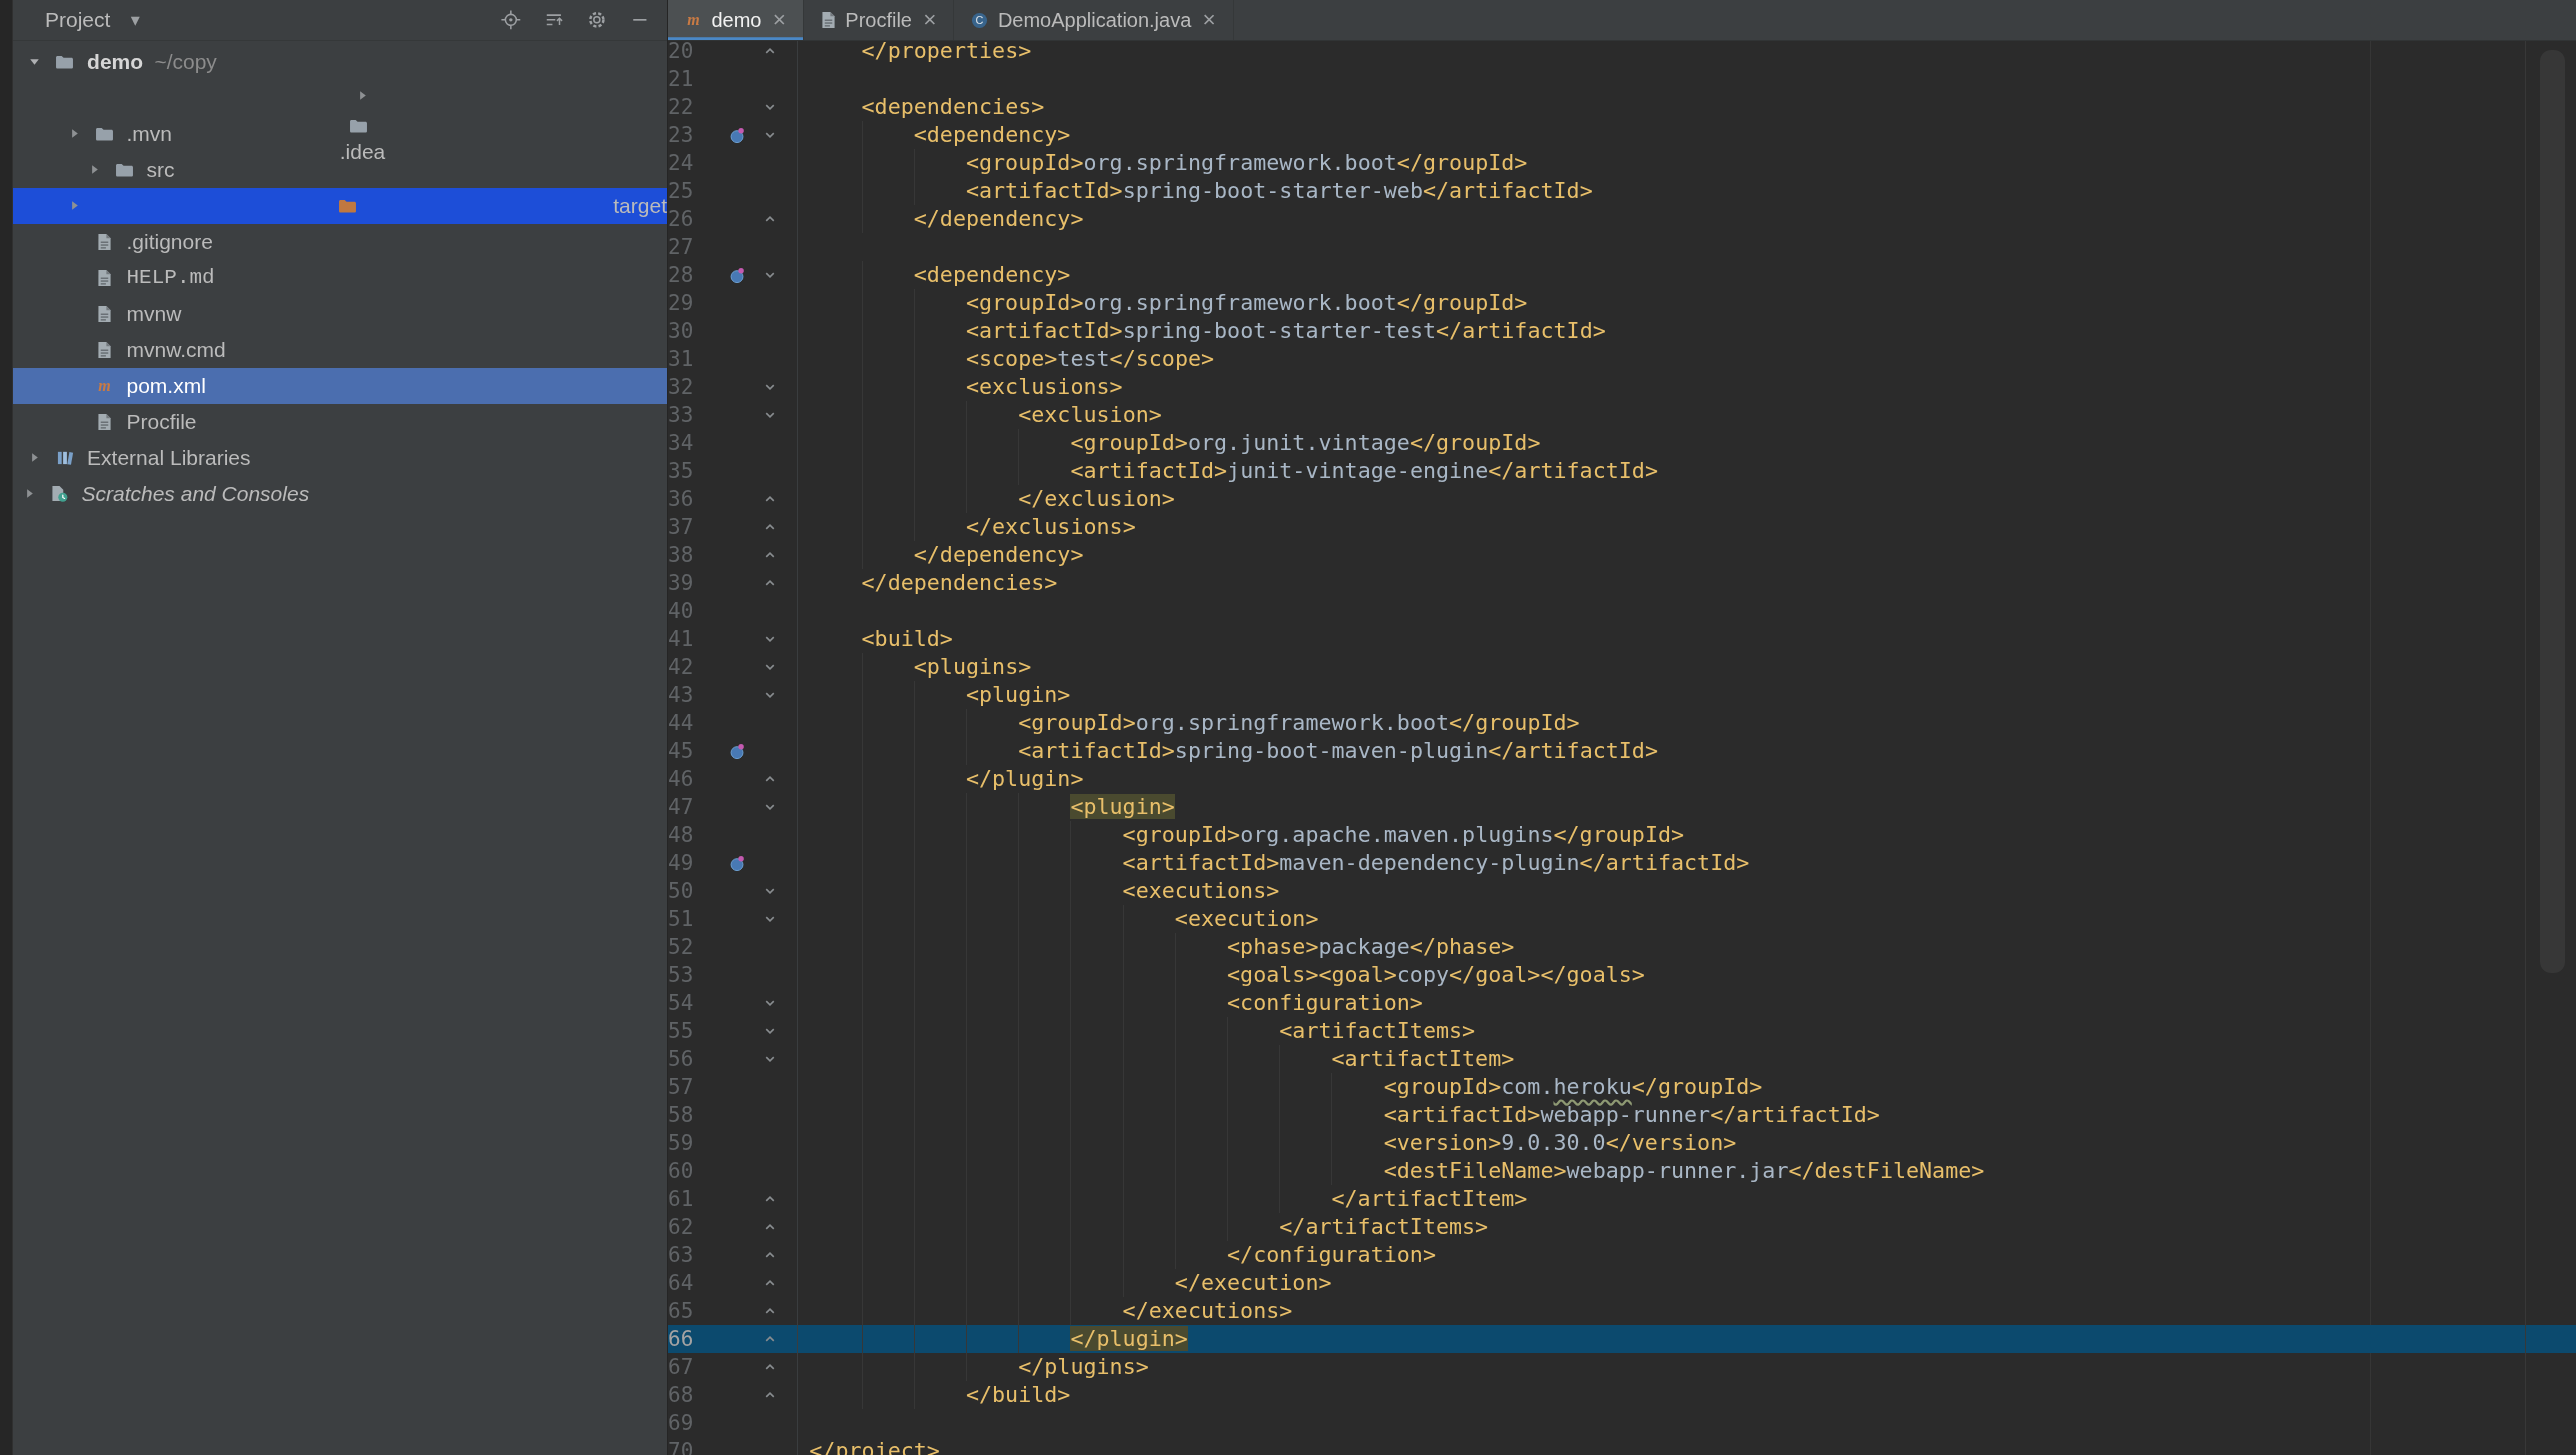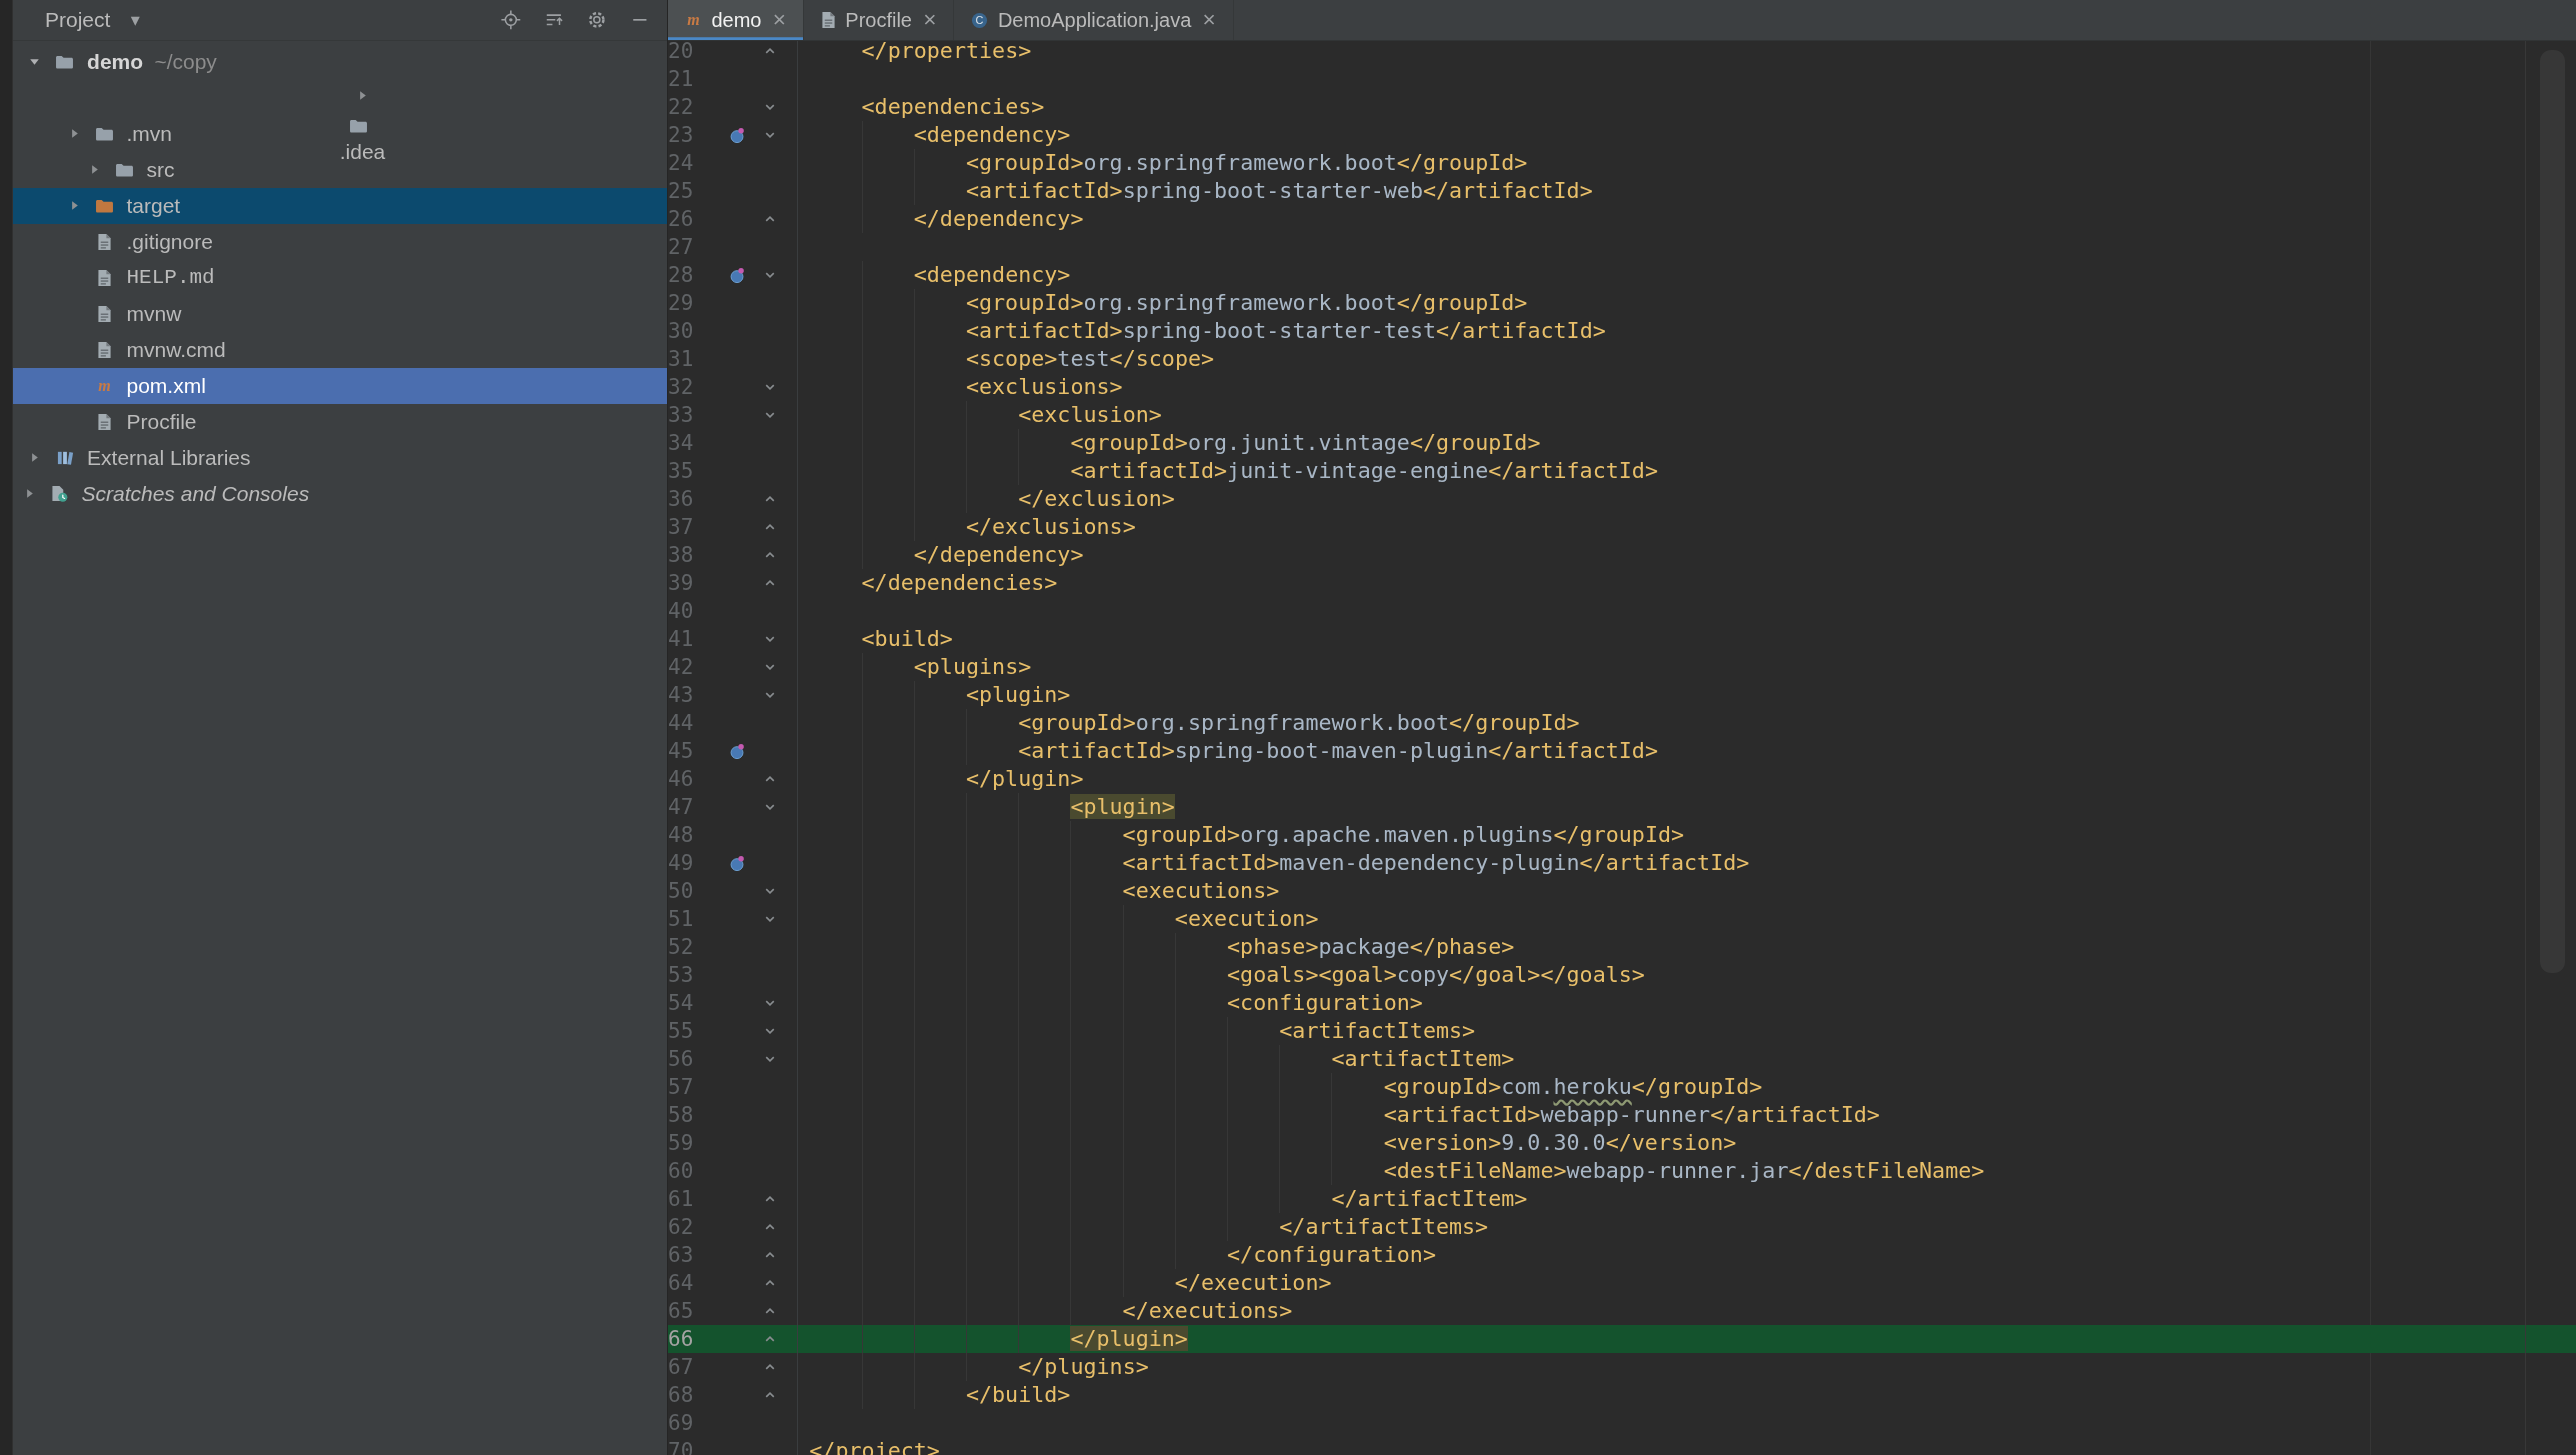--- a/index.html
+++ b/index.html
@@ -9,21 +9,21 @@
   #toolstrip{flex:0 0 13px;background:#262626;border-right:0.9px solid #303030;}
   #project-panel{flex:0 0 655px;background:#3C3F41;border-right:1.9px solid #252525;display:flex;flex-direction:column;overflow:hidden;}
   .panel-header{flex:0 0 41px;display:flex;align-items:center;padding:0 13px 0 32px;color:#BBBBBB;font-size:21px;border-bottom:0.9px solid #353839;gap:12px;}
   .panel-title{margin-right:8.5px;}
   .dropdown-caret{color:#9DA0A3;font-size:18px;}
   .header-spacer{flex:1;}
   .header-icon{width:28px;height:28px;display:flex;align-items:center;justify-content:center;margin-left:15px;}
   .tree{flex:1;padding-top:2.8px;font-size:21px;color:#BBBBBB;overflow:hidden;}
   .tree-row{height:36px;display:flex;align-items:center;}
   .tree-row.selected{background:#4B6EAF;color:#FFFFFF;}
-  .tree-row.highlighted{background:#0c4a6e;}
+  .tree-row.highlighted{background:#1d4ed8;justify-content:space-between;}
   .tw-arrow{flex:0 0 32px;display:flex;justify-content:center;align-items:center;}
   .tw-icon{flex:0 0 28px;display:flex;justify-content:center;align-items:center;margin-right:8.5px;}
   .tw-label{white-space:pre;}
   .tw-label b{color:#D6D6D6;font-weight:bold;}
   .tw-hint{color:#8C8C8C;margin-left:11.3px;}
   #editor-area{flex:1;display:flex;flex-direction:column;position:relative;background:#2B2B2B;overflow:hidden;}
   .tabbar{flex:0 0 41px;background:#3C3F41;display:flex;border-bottom:0.9px solid #313435;z-index:3;}
   .tab{display:flex;align-items:center;gap:9.4px;padding:0 17px;font-size:20px;color:#BBBBBB;border-right:0.9px solid #353839;}
   .tab.active{background:#4C5052;color:#F2F2F2;box-shadow:inset 0 -2.8px 0 #4A88C7;}
   .tab-icon{display:flex;align-items:center;}
@@ -31,21 +31,21 @@
   .margin-guide{position:absolute;left:1702px;top:41px;bottom:0;width:0.9px;background:#363636;z-index:0;}
   .error-stripe{position:absolute;right:0;top:41px;bottom:0;width:51px;border-left:0.9px solid #383838;z-index:2;}
   .scroll-thumb{position:absolute;right:11.3px;top:9.4px;width:24.5px;height:923px;background:rgba(255,255,255,0.06);border-radius:11.3px;}
   .editor-scroll{flex:1;position:relative;top:-3.8px;z-index:1;}
   .line{display:flex;height:28px;font-family:"DejaVu Sans Mono",monospace;font-size:21.7px;line-height:28px;}
   .gutter{flex:0 0 130px;display:flex;align-items:center;border-right:0.9px solid #3A3D3F;}
   .num{flex:0 0 51px;text-align:left;color:#606366;font-size:21px;}
   .gico{flex:0 0 36px;display:flex;justify-content:center;align-items:center;}
   .fold{flex:0 0 30px;display:flex;justify-content:center;align-items:center;}
   .code{white-space:pre;padding-left:11.3px;color:#A9B7C6;flex:1;}
-  .line.current{background:#14532d;}
+  .line.current{background:#0c4a6e;}
   .line.current .num{color:#A4A3A3;}
   .tag{color:#E8BF6A;}
   .tag.match{background:#4A4A2F;}
   .squiggle{text-decoration:underline;text-decoration-style:wavy;text-decoration-color:#8E9973;text-underline-offset:4.7px;}
   .ind{display:inline-block;width:4ch;border-left:0.9px solid #373737;}
   .ind-first{border-left-color:transparent;}
 </style>
 </head>
 <body>
 

